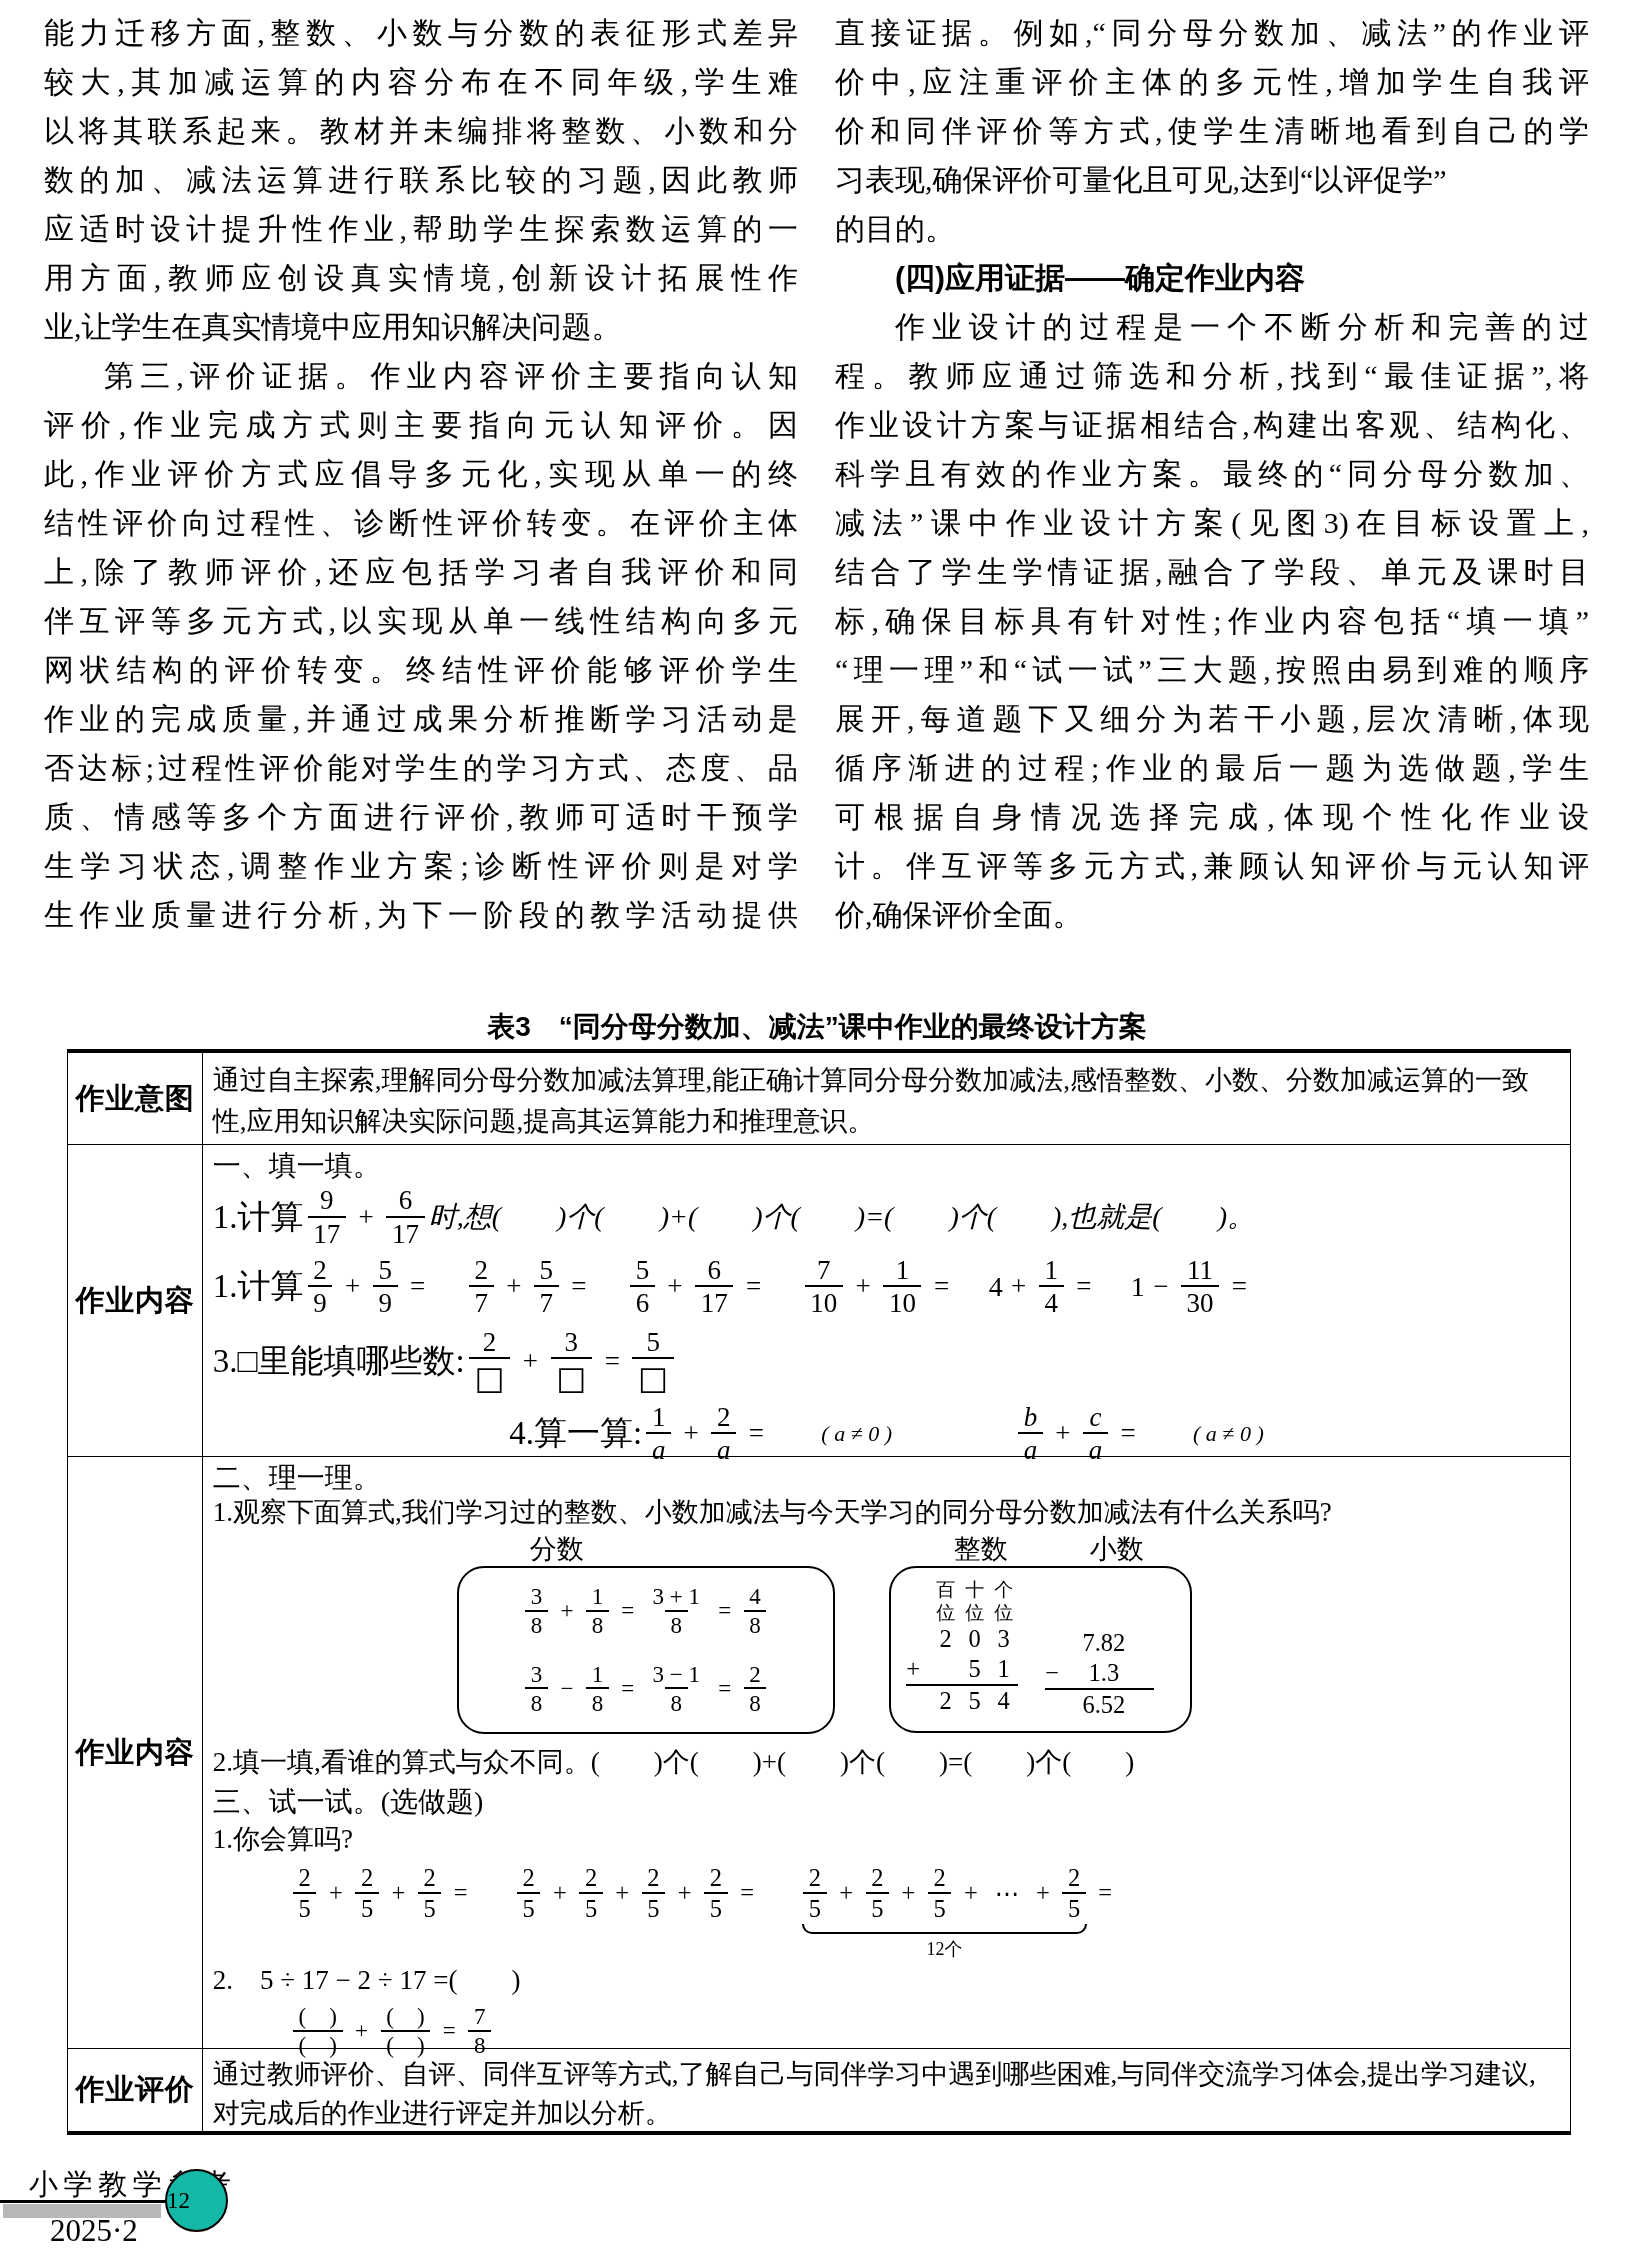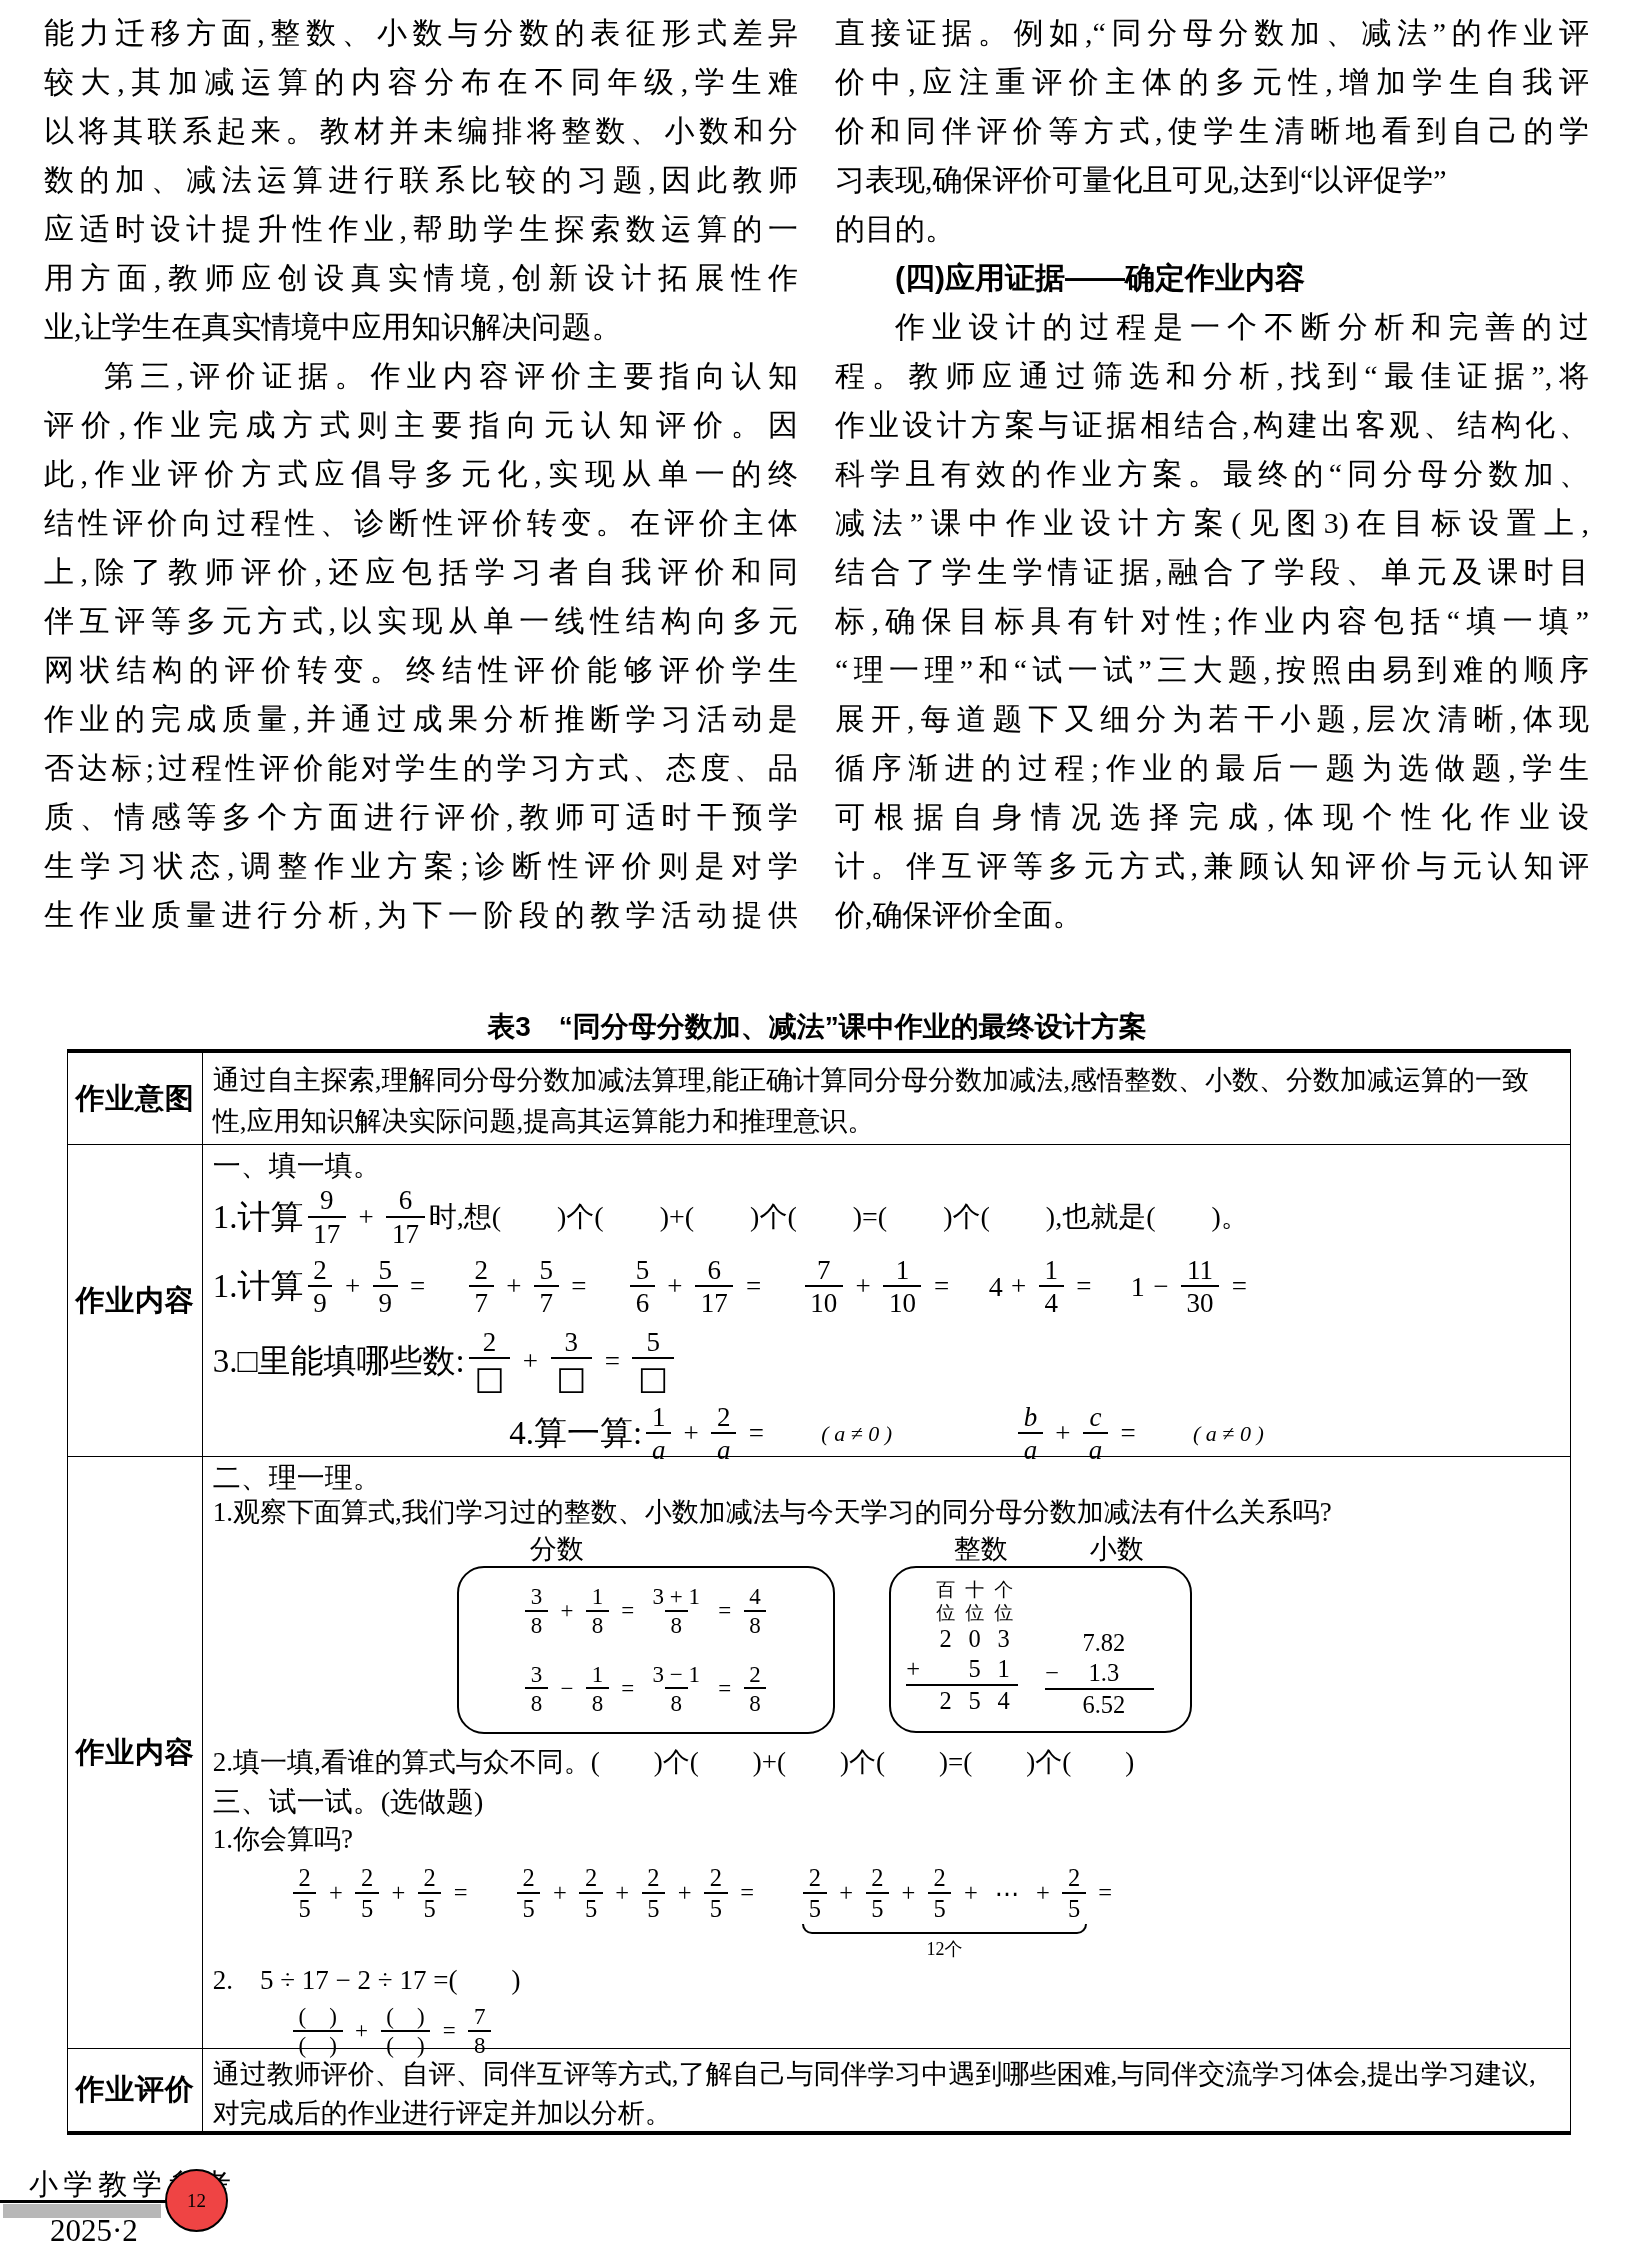--- a/index.html
+++ b/index.html
@@ -29,21 +29,21 @@
   .th{flex:0 0 134px;border-right:1.4px solid #000;display:flex;align-items:center;justify-content:center;
       font:bold 29px "Liberation Sans","DejaVu Sans",sans-serif;letter-spacing:0.7px;}
   .tc{flex:1;padding:2.8px 9.8px;box-sizing:border-box;position:relative;}
   .r1{height:91px;} .r2{height:312px;} .r3{height:592px;} .r4{height:83px;}
   .r1 .tc{font-size:27px;line-height:41px;padding-top:7px;}
   .r4 .tc{font-size:27px;line-height:39px;padding-top:5.6px;}
 
   .s-line{font-size:28px;height:35px;line-height:35px;}
   .mrow{display:flex;align-items:center;font-size:27px;}
   .mlabel{font-size:33px;white-space:pre;}
-  .mtext{font-size:28px;white-space:pre;}
+  .mtext{font-size:28px;white-space:pre;font-style:italic;}
   .op{margin:0 8.4px;font-family:"Liberation Serif","DejaVu Serif",serif;white-space:pre;}
   .frac{display:inline-flex;flex-direction:column;align-items:center;vertical-align:middle;
         margin:0 4.2px;font-family:"Liberation Serif","DejaVu Serif",serif;}
   .frac .fn{display:block;padding:0 5.6px;line-height:1.12;text-align:center;}
   .frac .fd{display:block;border-top:2.1px solid #000;padding:1.4px 5.6px 0 5.6px;line-height:1.12;text-align:center;}
   .sqch{font-family:"DejaVu Sans",sans-serif;font-size:32px;line-height:1;}
   .it{font-style:italic;}
   .cond{font-style:italic;white-space:pre;font-size:22px;}
 
   
@@ -80,22 +80,22 @@
   .ublabel{position:absolute;top:100%;margin-top:14px;left:50%;transform:translateX(-50%);
            font-size:18px;white-space:nowrap;}
   .blankrow{margin-left:76px;height:67px;font-size:23px;}
 
   
   .ft-journal{position:absolute;left:29px;top:2165px;font-size:29px;letter-spacing:5.6px;}
   .ft-line{position:absolute;left:0;top:2200px;width:167px;height:2.8px;background:#000;}
   .ft-gray{position:absolute;left:2.8px;top:2204px;width:158px;height:14px;background:#b7b7b7;}
   .ft-issue{position:absolute;left:50px;top:2213px;font-size:31px;}
   .ft-circle{position:absolute;left:165px;top:2169px;width:59px;height:59px;border:2.1px solid #000;
-             border-radius:50%;background:#ef4444;display:flex;align-items:center;justify-content:center;
-             font-size:19px;}
+             border-radius:50%;background:#14b8a6;display:flex;align-items:center;
+             font-size:23px;}
 </style>
 </head>
 <body>
 
 <div class="page">
 
   <div class="col col-left">
       <div class="tl">能力迁移方面,整数、小数与分数的表征形式差异</div>
       <div class="tl">较大,其加减运算的内容分布在不同年级,学生难</div>
       <div class="tl">以将其联系起来。教材并未编排将整数、小数和分</div>

